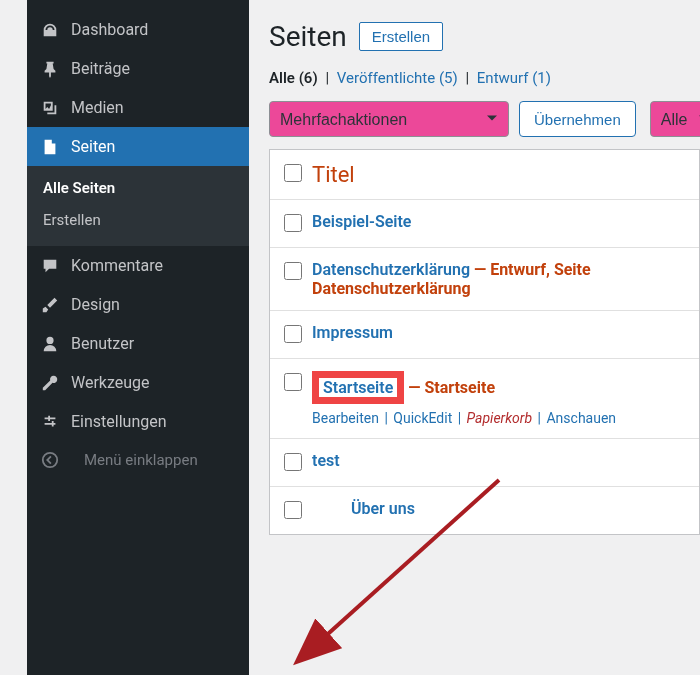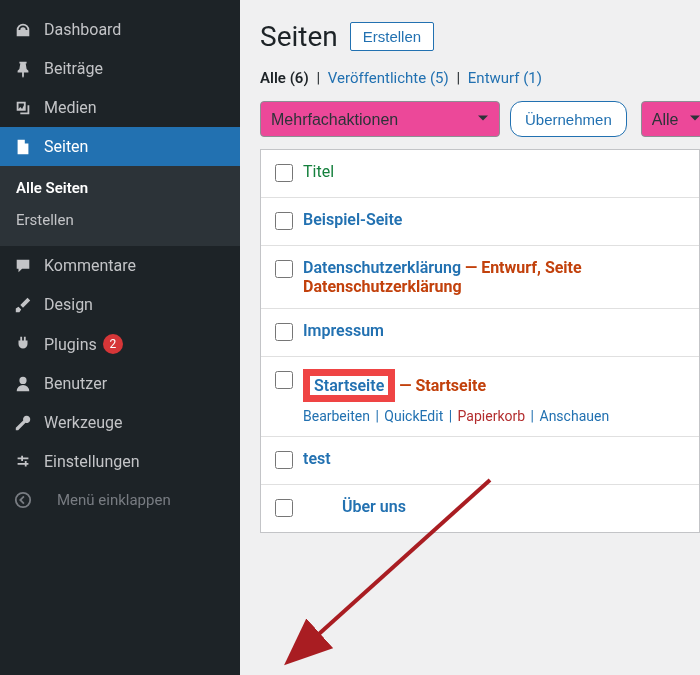--- a/index.html
+++ b/index.html
@@ -9,26 +9,27 @@
     height: 675px;
     overflow: hidden;
     display: flex;
     background: #f0f0f1;
     color: #1d2327;
     font-size: 14px;
   }
 
   
   .sidebar {
-    width: 240px;
+    width: 222px;
     background: #1d2327;
     color: #fff;
     display: flex;
     flex-direction: column;
     padding-top: 10px;
+    margin-left: 27px;
   }
   .menu-item {
     display: flex;
     align-items: center;
     padding: 10px 12px;
     color: #c3c4c7;
     font-size: 16px;
     cursor: pointer;
     position: relative;
   }
@@ -160,21 +161,21 @@
     border-top-color: #2c3338;
     pointer-events: none;
   }
   .btn-secondary {
     border: 1px solid #2271b1;
     color: #2271b1;
     background: #fff;
     padding: 6px 14px;
     font-size: 15px;
     cursor: pointer;
-    border-radius: 12px;
+    border-radius: 4px;
     height: 36px;
   }
 
   
   .list {
     border: 1px solid #c3c4c7;
     background: #fff;
   }
   .list-head, .list-row {
     display: flex;
@@ -196,30 +197,30 @@
     flex: 1;
     font-size: 16px;
   }
   .title-cell .row-title {
     color: #2271b1;
     font-weight: 600;
     cursor: pointer;
   }
   .title-cell .suffix { color: #c2410c; font-weight: 700; }
   .col-head {
-    color: #15803d;
-    font-size: 16px;
+    color: #c2410c;
+    font-size: 22px;
   }
   .row-actions {
     margin-top: 6px;
     font-size: 14px;
     color: #2271b1;
   }
   .row-actions .action { color: #2271b1; cursor: pointer; }
-  .row-actions .trash { color: #b32d2e; }
+  .row-actions .trash { color: #b32d2e; font-style: italic; }
   .row-actions .divider { color: #2271b1; padding: 0 2px; }
   .title-highlight {
     border: 7px solid #ef4444;
     padding: 0 4px;
     display: inline-block;
   }
 
   
   .arrow-overlay {
     position: absolute;
@@ -289,29 +290,20 @@
 
   <div class="menu-item">
     <span class="icon">
       <svg viewBox="0 0 20 20">
           <path d="M15 2l3 3-8 8-3-3 8-8zM5 12l3 3-2 3H2v-4l3-2z"></path>
         </svg>
     </span>
     <span>Design</span>
   </div>
 
-  <div class="menu-item">
-    <span class="icon">
-      <svg viewBox="0 0 20 20">
-          <path d="M7 2v4H5v4a5 5 0 0010 0V6h-2V2h-2v4H9V2H7z"></path>
-        </svg>
-    </span>
-    <span>Plugins</span>
-    <span class="badge">2</span>
-  </div>
 
   <div class="menu-item">
     <span class="icon">
       <svg viewBox="0 0 20 20">
           <path d="M10 10a4 4 0 100-8 4 4 0 000 8zm-7 8a7 7 0 0114 0H3z"></path>
         </svg>
     </span>
     <span>Benutzer</span>
   </div>
 

